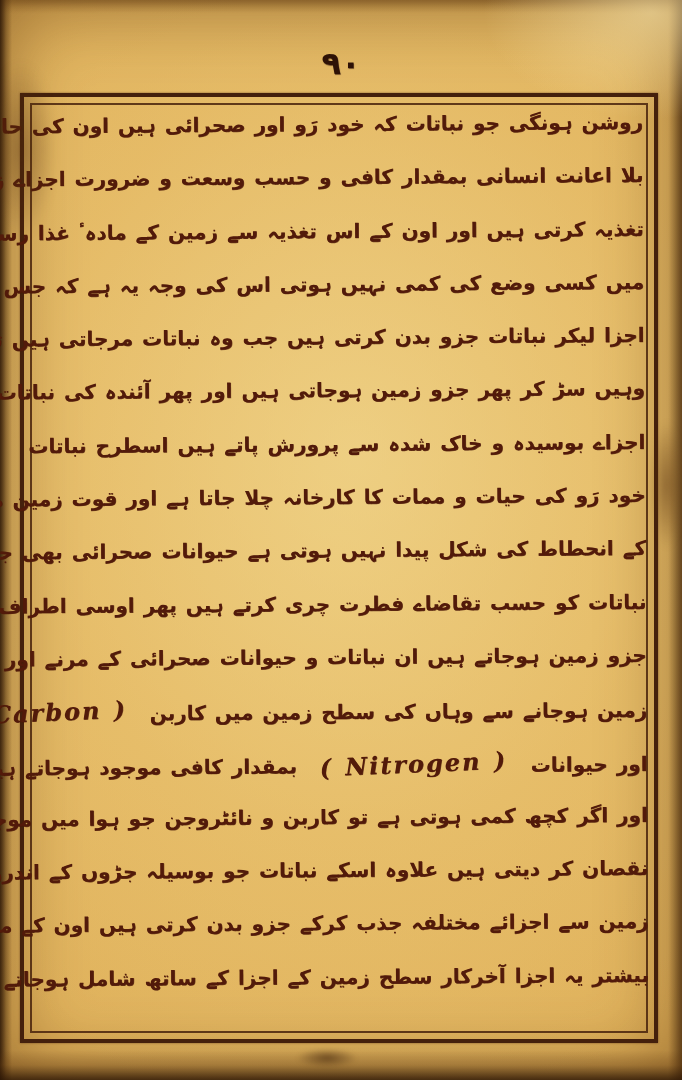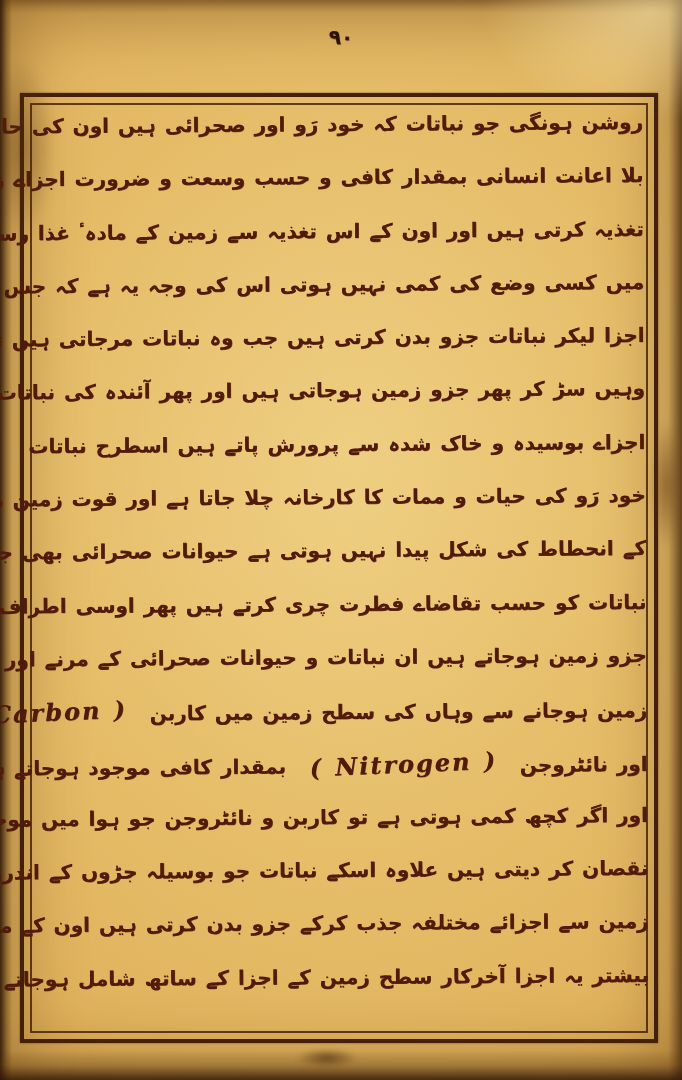--- a/index.html
+++ b/index.html
@@ -34,23 +34,23 @@
   .edge-top {
     position: absolute; left: 0; right: 0; top: 0; height: 14px;
     background: linear-gradient(to bottom, rgba(120,75,25,0.35), rgba(0,0,0,0));
   }
   .corner-light {
     position: absolute; right: 0; top: 0; width: 200px; height: 120px;
     background: radial-gradient(ellipse at 85% 10%, rgba(250,232,175,0.6), rgba(0,0,0,0) 70%);
   }
   .page-number {
     position: absolute;
-    top: 25px; left: 0; width: 100%;
+    top: 44px; left: 0; width: 100%;
     text-align: center;
-    font-size: 20px; font-weight: bold;
+    font-size: 32px; font-weight: bold;
     color: #2e1206;
     text-shadow: 0.5px 0.5px 0.8px rgba(46,18,6,0.6);
   }
   .frame-outer {
     position: absolute;
     left: 20px; top: 93px;
     width: 638px; height: 950px;
     border: 4px solid #44200c;
     box-sizing: border-box;
     box-shadow: 0 0 2px rgba(68,32,12,0.6);
@@ -136,21 +136,21 @@
     <div class="row"><span>اجزاے بوسیدہ و خاک شدہ سے پرورش پاتے ہیں اسطرح نباتات</span></div>
     <div class="row"><span>خود رَو کی حیات و ممات کا کارخانہ چلا جاتا ہے اور قوت زمین میں کسی قسم</span></div>
     <div class="row"><span>کے انحطاط کی شکل پیدا نہیں ہوتی ہے حیوانات صحرائی بھی جو اون</span></div>
     <div class="row"><span>نباتات کو حسب تقاضاے فطرت چری کرتے ہیں پھر اوسی اطراف میں مرکر</span></div>
     <div class="row"><span>جزو زمین ہوجاتے ہیں ان نباتات و حیوانات صحرائی کے مرنے اور جزو</span></div>
     <div class="row">
       <span>زمین ہوجانے سے وہاں کی سطح زمین میں کاربن</span>
       <span class="latin">( Carbon )</span>
     </div>
     <div class="row">
-      <span>اور نائٹروجن</span>
+      <span>اور حیوانات</span>
       <span class="latin">( Nitrogen )</span>
       <span>بمقدار کافی موجود ہوجاتے ہیں</span>
     </div>
     <div class="row"><span>اور اگر کچھ کمی ہوتی ہے تو کاربن و نائٹروجن جو ہوا میں موجود ہوتے ہیں رفع</span></div>
     <div class="row"><span>نقصان کر دیتی ہیں علاوہ اسکے نباتات جو بوسیلہ جڑوں کے اندرون</span></div>
     <div class="row"><span>زمین سے اجزائے مختلفہ جذب کرکے جزو بدن کرتی ہیں اون کے مرجانے پر</span></div>
     <div class="row"><span>بیشتر یہ اجزا آخرکار سطح زمین کے اجزا کے ساتھ شامل ہوجاتے</span></div>
   </div>
 
   <div class="stain stain-bottom"></div>

